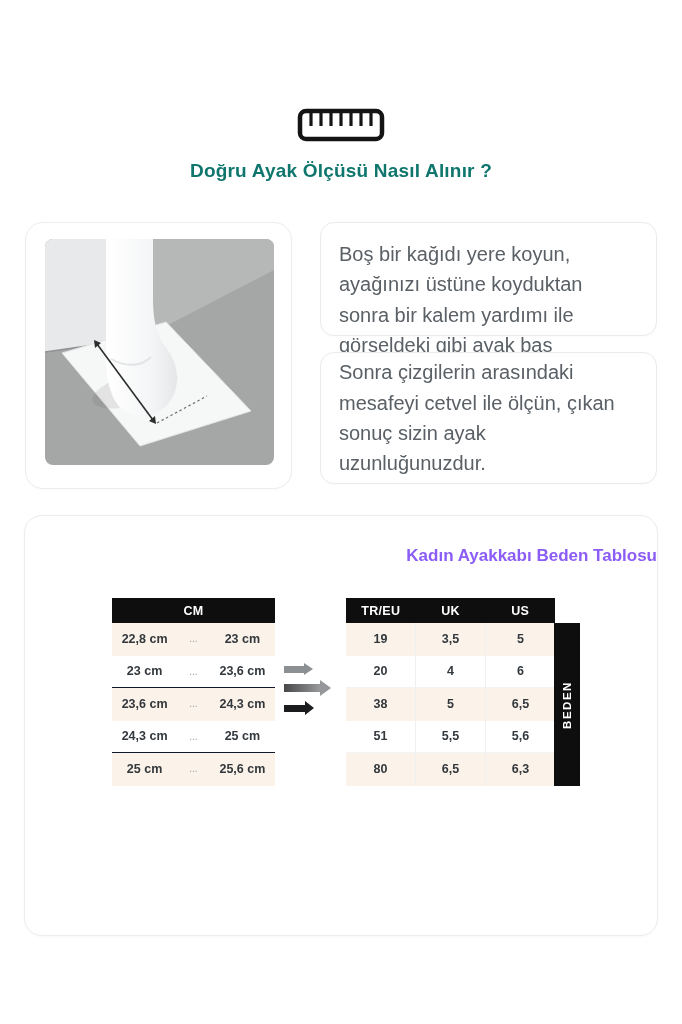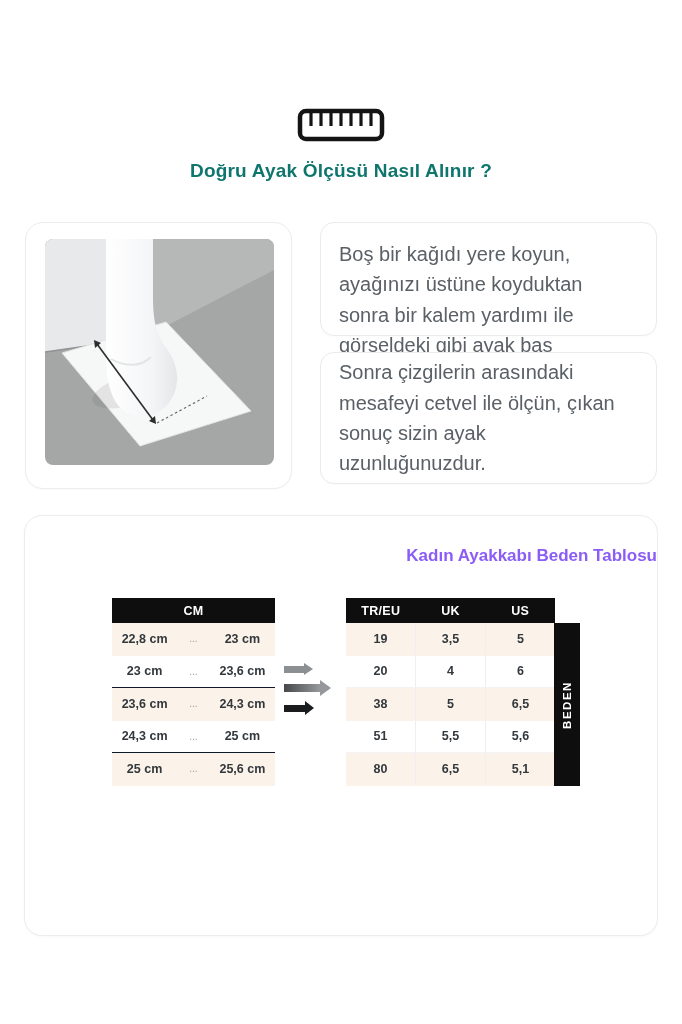--- a/index.html
+++ b/index.html
@@ -322,21 +322,21 @@
         <span class="s-cell">6,5</span>
       </div>
       <div class="size-row">
         <span class="s-cell">51</span>
         <span class="s-cell">5,5</span>
         <span class="s-cell">5,6</span>
       </div>
       <div class="size-row">
         <span class="s-cell">80</span>
         <span class="s-cell">6,5</span>
-        <span class="s-cell">5,1</span>
+        <span class="s-cell">6,3</span>
       </div>
     </div>
 
     <div class="beden-bar">
       <span>BEDEN</span>
     </div>
   </div>
 
 </div>
 

